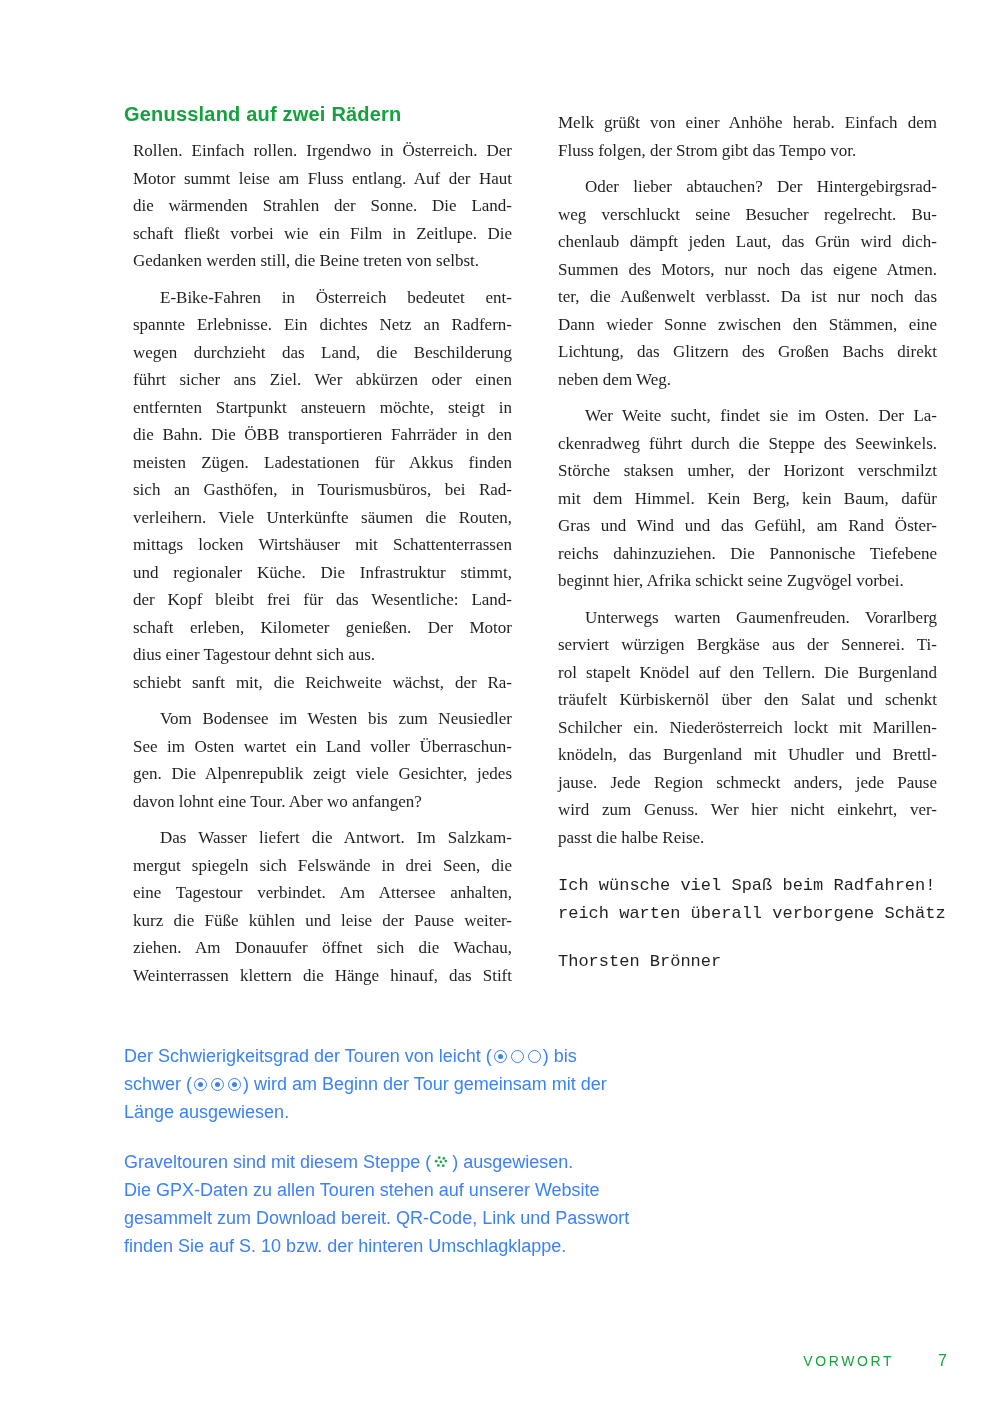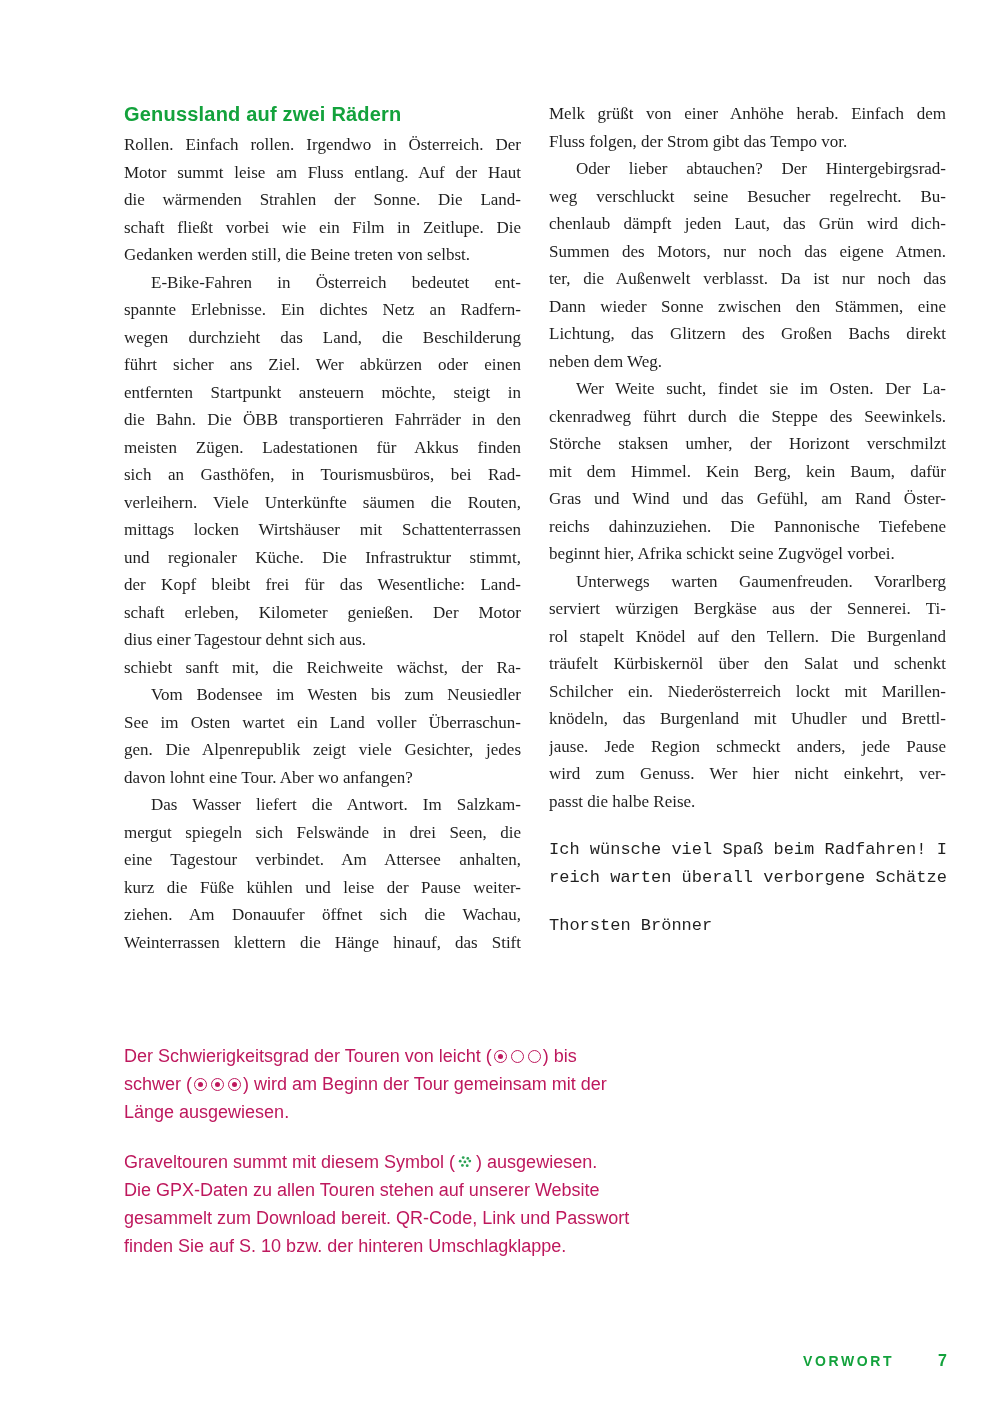--- a/index.html
+++ b/index.html
@@ -2,39 +2,39 @@
 <html><head>
 <meta charset="utf-8">
 <style>
   html,body{margin:0;padding:0;background:#ffffff;}
   .page{position:relative;width:1004px;height:1418px;background:#ffffff;overflow:hidden;
         font-family:"Liberation Serif","DejaVu Serif",serif;color:#1f1f1f;}
   .article{position:absolute;left:124px;top:100px;display:flex;gap:28px;}
   .col{width:397px;overflow:hidden;}
   .heading{margin:0 0 3px 0;font-family:"Liberation Sans","DejaVu Sans",sans-serif;
            font-weight:bold;font-size:20px;line-height:28px;color:#13a23c;letter-spacing:.2px;}
-  .para{margin:0;}
+  .para{margin:9px;}
   .para.gap{margin-top:21px;font-family:Liberation Mono, monospace;}
   .line{font-size:17px;line-height:27.5px;white-space:nowrap;}
   .line.just{text-align:justify;text-align-last:justify;text-justify:inter-word;}
   .line.ind{padding-left:27px;}
   .notes{position:absolute;left:124px;top:1042px;width:560px;
          font-family:"Liberation Sans","DejaVu Sans",sans-serif;
-         font-size:18px;line-height:28px;color:#be185d;}
+         font-size:18px;line-height:28px;color:#3b82f6;}
   .note{margin:0;}
   .note-gravel{margin-top:22px;}
   .note-gpx{}
   .symgrp{display:inline-flex;align-items:center;gap:4px;margin:0 2px;vertical-align:-1px;}
   .circ{display:inline-block;position:relative;width:13px;height:13px;box-sizing:border-box;
         border:1.8px solid currentColor;border-radius:50%;}
   .circ.filled::after{content:"";position:absolute;left:50%;top:50%;width:5px;height:5px;
         margin:-2.5px 0 0 -2.5px;background:currentColor;border-radius:50%;}
   .gravel-icon{vertical-align:-1px;margin:0 2px;}
   .footer{position:absolute;top:1352px;right:57px;display:flex;align-items:baseline;gap:44px;
-          font-family:"Liberation Sans","DejaVu Sans",sans-serif;font-weight:bold;color:#13a23c;}
+          font-family:"Liberation Sans","DejaVu Sans",sans-serif;font-weight:normal;color:#13a23c;}
   .footer .label{font-size:14px;letter-spacing:2.6px;}
   .footer .pagenum{font-size:16px;}
 </style>
 </head>
 <body>
 
 <div class="page">
 
   <div class="article">
     <div class="col">
@@ -133,21 +133,21 @@
           </span><span>) bis</span></div>
       <div><span>schwer (</span><span class="symgrp">
             <span class="circ filled"></span>
             <span class="circ filled"></span>
             <span class="circ filled"></span>
           </span><span>) wird am Beginn der Tour gemeinsam mit der</span></div>
       <div>Länge ausgewiesen.</div>
     </div>
 
     <div class="note note-gravel">
-      <span>Graveltouren summt mit diesem Symbol (</span><svg class="gravel-icon" width="17" height="14" viewBox="0 0 17 14">
+      <span>Graveltouren sind mit diesem Steppe (</span><svg class="gravel-icon" width="17" height="14" viewBox="0 0 17 14">
           <g fill="#2ba355">
             <circle cx="6.2" cy="2.6" r="1.4"></circle>
             <circle cx="10.8" cy="3.4" r="1.4"></circle>
             <circle cx="3.2" cy="6.2" r="1.4"></circle>
             <circle cx="7.9" cy="6.9" r="1.4"></circle>
             <circle cx="12.8" cy="6.1" r="1.4"></circle>
             <circle cx="5.4" cy="10.4" r="1.4"></circle>
             <circle cx="10.2" cy="10.7" r="1.4"></circle>
           </g>
         </svg><span>) ausgewiesen.</span>

